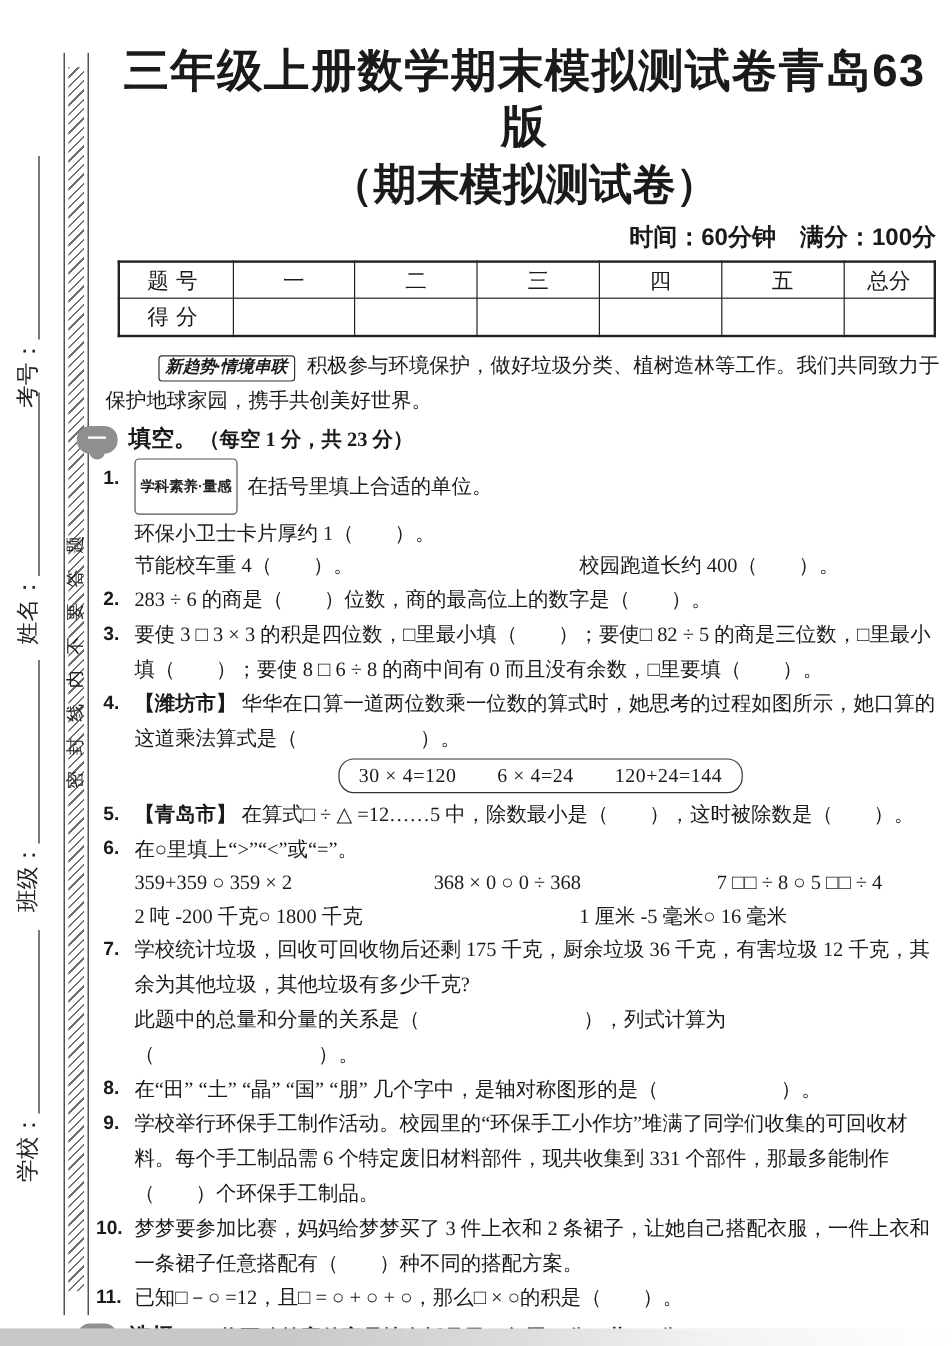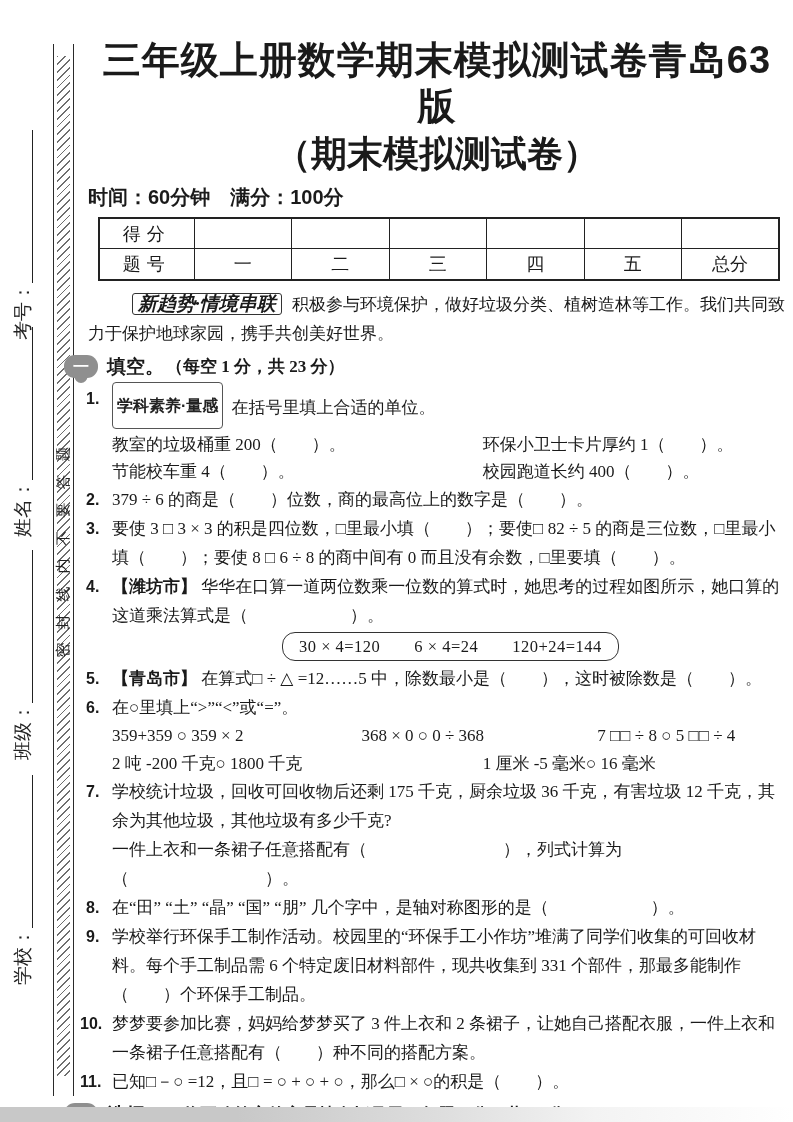--- a/index.html
+++ b/index.html
@@ -34,35 +34,35 @@
   .sl-kaohao { top:223px; } .sl-xingming { top:420px; }
   .sl-banji  { top:643px; } .sl-xuexiao  { top:868px; }
 
   
   .content { position:absolute; left:88px; top:38px; width:698px; font-size:17px; }
 
   .title   { text-align:center; font-family:"Liberation Sans","DejaVu Sans",sans-serif;
              font-weight:700; font-size:38px; letter-spacing:1px; line-height:1.2; }
   .subtitle{ text-align:center; font-family:"Liberation Sans","DejaVu Sans",sans-serif;
              font-weight:700; font-size:36px; line-height:1.3; margin-top:2px; }
-  .info    { font-family:"Liberation Sans","DejaVu Sans",sans-serif;
+  .info    { text-align:right; font-family:"Liberation Sans","DejaVu Sans",sans-serif;
              font-weight:700; font-size:20px; margin:6px 6px 6px 0; }
 
   table.score { border-collapse:collapse; margin-left:10px; width:682px;
                 border:2px solid #222; table-layout:fixed; }
   table.score th, table.score td {
     border:1.2px solid #222; height:31px; text-align:center;
     font-weight:400; font-size:18px; }
   table.score .lblcol { width:95px; letter-spacing:6px; }
   table.score .lastcol{ width:76px; }
 
   .intro { margin-top:9px; line-height:29px; text-indent:44px; }
   .intro-badge {
     display:inline-block; border:1.3px solid #333; border-radius:3px;
-    padding:0 5px; font-size:19px; font-weight:700; font-style:italic;
+    padding:0 5px; font-size:14px; font-weight:700; font-style:italic;
     line-height:20px; margin-right:6px; text-indent:0;
   }
 
   .sec-head { margin:4px 0 2px -24px; line-height:30px; display:flex; align-items:center; }
   .sec-badge {
     position:relative; display:inline-block; width:34px; height:23px;
     background:#8f8f8f; color:#fff; border-radius:11px;
     text-align:center; font-weight:700; font-size:16px; line-height:23px;
     margin-right:9px; flex:0 0 auto;
   }
@@ -75,21 +75,21 @@
   .sec-note  { font-size:17px;font-weight:bold; }
 
   .q { position:relative; padding-left:24px; line-height:29px; }
   .q .qnum { position:absolute; left:-2px; top:0;
              font-family:"Liberation Sans","DejaVu Sans",sans-serif;
              font-weight:700; font-size:16px; }
   .q .qnum.wide { left:-8px; }
   .qtag { font-weight:700; }
   .q1-badge {
     display:inline-block; border:1px solid #555; border-radius:4px;
-    padding:14px 4px; font-size:16px; line-height:17px; color:#222;
+    padding:14px 4px; font-size:12px; line-height:17px; color:#222;
     position:relative; top:-2px; margin-right:4px;
     font-family:"Liberation Sans","DejaVu Sans",sans-serif; font-weight:700;
   }
   .tworow { display:flex; line-height:27px; }
   .tworow .c1 { width:55%; } .tworow .c2 { width:45%; }
   .threerow { display:flex; line-height:28px; }
   .threerow .c1 { width:37%; } .threerow .c2 { width:35%; } .threerow .c3 { width:28%; }
 
   .calc-box {
     display:inline-block; border:1.4px solid #333; border-radius:13px;
@@ -129,68 +129,67 @@
 
   <div class="content">
 
     <div class="title">三年级上册数学期末模拟测试卷青岛63版</div>
     <div class="subtitle">（期末模拟测试卷）</div>
     <div class="info">时间：60分钟　满分：100分</div>
 
     <table class="score">
       <tbody>
           <tr>
-        <td class="lblcol">得分</td>
-        <td></td>
-        <td></td>
-        <td></td>
-        <td></td>
-        <td></td>
-        <td></td>
-      </tr>
-      <tr>
         <th class="lblcol">题号</th>
         <th>一</th>
         <th>二</th>
         <th>三</th>
         <th>四</th>
         <th>五</th>
         <th class="lastcol">总分</th>
       </tr>
+      <tr>
+        <td class="lblcol">得分</td>
+        <td></td>
+        <td></td>
+        <td></td>
+        <td></td>
+        <td></td>
+        <td></td>
+      </tr>
     </tbody>
       </table>
 
     <div class="intro">
       <span class="intro-badge">新趋势·情境串联</span>
       <span>积极参与环境保护，做好垃圾分类、植树造林等工作。我们共同致力于保护地球家园，携手共创美好世界。</span>
     </div>
 
     <div class="sec-head">
       <span class="sec-badge">一</span>
       <span class="sec-title">填空。</span>
       <span class="sec-note">（每空 1 分，共 23 分）</span>
     </div>
 
     <div class="q">
       <span class="qnum">1.</span>
       <span class="q1-badge">学科素养·量感</span>
       <span>在括号里填上合适的单位。</span>
       <div class="tworow">
-        <span class="c1">教室的垃圾桶重 200（　　）。</span>
         <span class="c2">环保小卫士卡片厚约 1（　　）。</span>
       </div>
       <div class="tworow">
         <span class="c1">节能校车重 4（　　）。</span>
         <span class="c2">校园跑道长约 400（　　）。</span>
       </div>
     </div>
 
     <div class="q">
       <span class="qnum">2.</span>
-      <span>379 ÷ 6 的商是（　　）位数，商的最高位上的数字是（　　）。</span>
+      <span>283 ÷ 6 的商是（　　）位数，商的最高位上的数字是（　　）。</span>
     </div>
 
     <div class="q">
       <span class="qnum">3.</span>
       <span>要使 3 □ 3 × 3 的积是四位数，□里最小填（　　）；要使□ 82 ÷ 5 的商是三位数，□里最小填（　　）；要使 8 □ 6 ÷ 8 的商中间有 0 而且没有余数，□里要填（　　）。</span>
     </div>
 
     <div class="q">
       <span class="qnum">4.</span>
       <span class="qtag">【潍坊市】</span>
@@ -216,21 +215,21 @@
       </div>
       <div class="tworow">
         <span class="c1">2 吨 -200 千克○ 1800 千克</span>
         <span class="c2">1 厘米 -5 毫米○ 16 毫米</span>
       </div>
     </div>
 
     <div class="q">
       <span class="qnum">7.</span>
       <span>学校统计垃圾，回收可回收物后还剩 175 千克，厨余垃圾 36 千克，有害垃圾 12 千克，其余为其他垃圾，其他垃圾有多少千克?</span>
-      <div>一件上衣和一条裙子任意搭配有（　　　　　　　　），列式计算为（　　　　　　　　）。</div>
+      <div>此题中的总量和分量的关系是（　　　　　　　　），列式计算为（　　　　　　　　）。</div>
     </div>
 
     <div class="q">
       <span class="qnum">8.</span>
       <span>在“田” “土” “晶” “国” “朋” 几个字中，是轴对称图形的是（　　　　　　）。</span>
     </div>
 
     <div class="q">
       <span class="qnum">9.</span>
       <span>学校举行环保手工制作活动。校园里的“环保手工小作坊”堆满了同学们收集的可回收材料。每个手工制品需 6 个特定废旧材料部件，现共收集到 331 个部件，那最多能制作（　　）个环保手工制品。</span>

